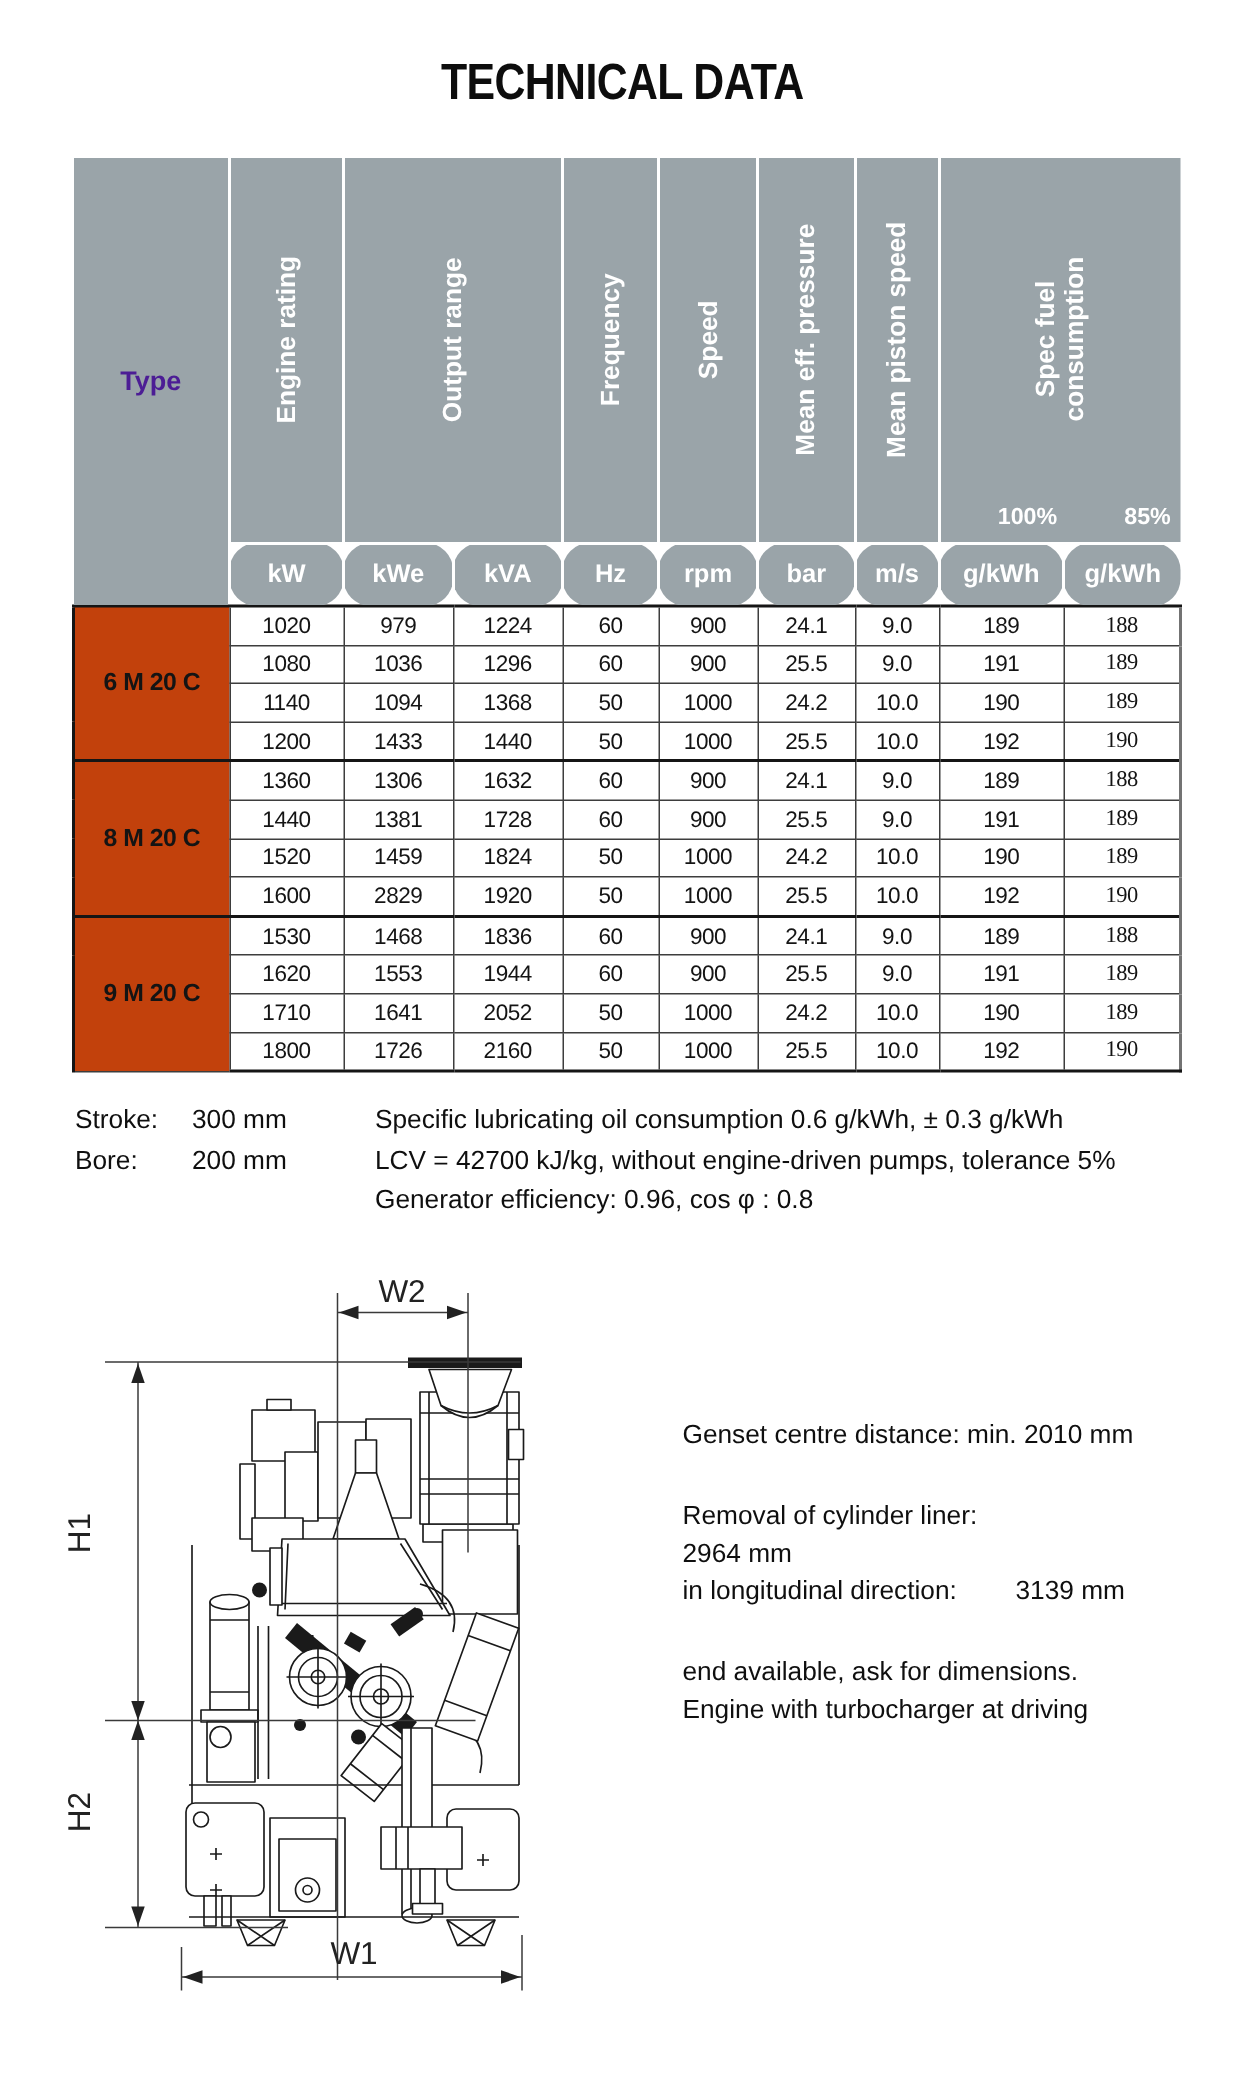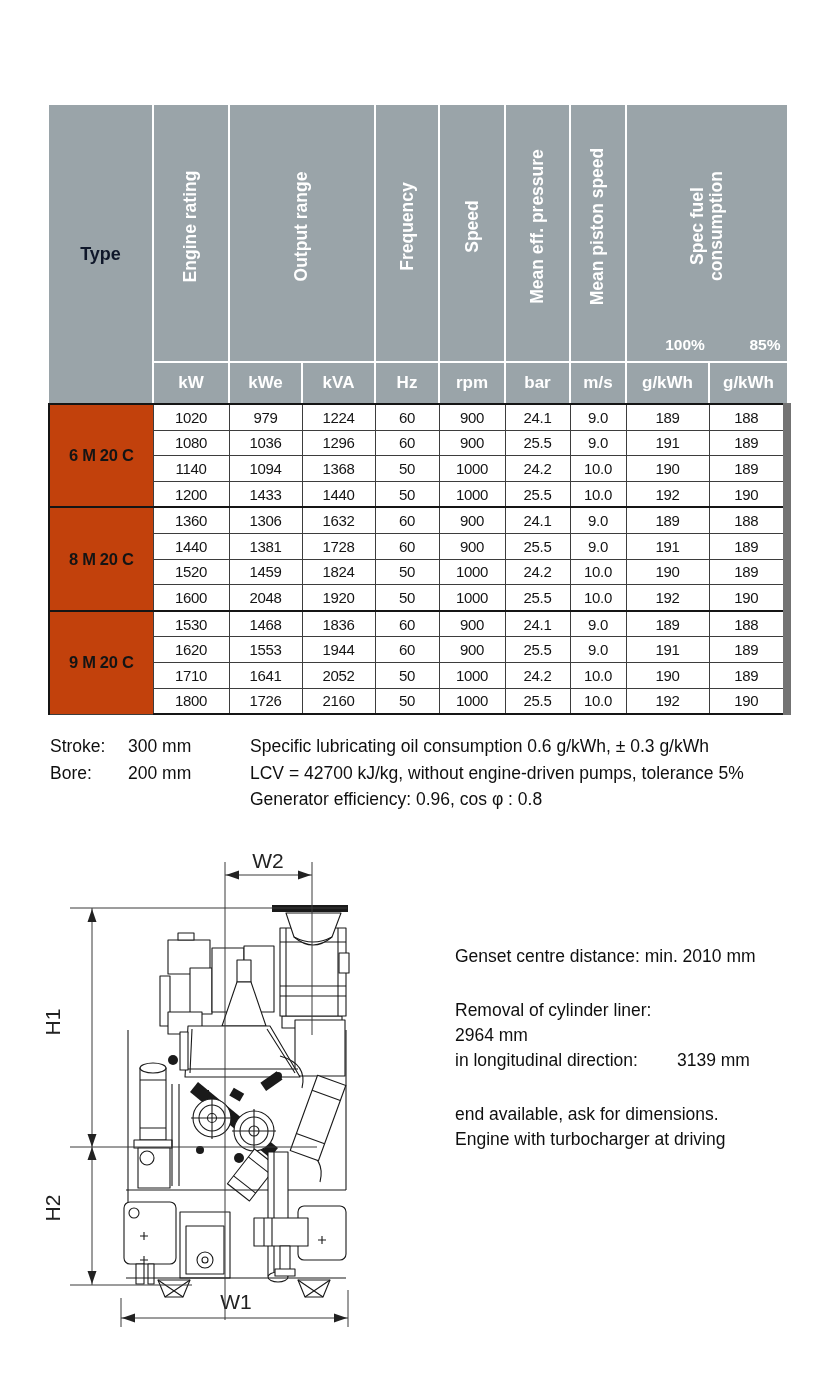--- a/index.html
+++ b/index.html
@@ -8,34 +8,34 @@
   
   .title{position:absolute;left:0;top:36px;width:830px;text-align:center;
          font-size:34px;font-weight:bold;color:#0d0d0d;letter-spacing:-0.5px;}
   .title span{display:inline-block;transform:scaleX(0.84);transform-origin:center;white-space:nowrap;}
   
   .spec-table{position:absolute;left:48px;top:105px;width:738px;border-collapse:collapse;table-layout:fixed;}
   .spec-table td{padding:0;}
   thead td{background:var(--hdr,#9AA4A9);border:0;border-left:2px solid #fff;position:relative;}
   thead tr.hdr td:first-child{border-left:0;}
   .type-head{border-left:0 !important;border-bottom:2px solid #151515;
-             text-align:center;vertical-align:middle;color:#0f172a;font-weight:bold;font-size:18px;}
+             text-align:center;vertical-align:middle;color:#4c1d95;font-weight:bold;font-size:18px;}
   .hdr td{height:256px;}
   .vwrap{position:absolute;left:0;right:0;top:18px;bottom:32px;display:flex;align-items:center;justify-content:center;}
   .vtext{transform:rotate(-90deg);white-space:nowrap;color:#fff;font-weight:bold;font-size:17.5px;
          line-height:19px;text-align:center;}
   .load-row{position:absolute;left:0;right:0;bottom:7px;display:flex;}
   .load-row span{flex:1;text-align:center;color:#fff;font-weight:bold;font-size:15.5px;padding-left:36px;}
   tr.units td{height:40px;border-top:2px solid #fff;border-bottom:2px solid #151515;
-              text-align:center;vertical-align:middle;color:#fff;font-weight:bold;font-size:17px;}
+              text-align:center;vertical-align:middle;color:#fff;font-weight:bold;font-size:17px;border-radius:18px;}
   tbody td{border:1px solid #3d3d3d;height:24.6px;text-align:center;vertical-align:middle;
            font-size:15px;color:#141414;letter-spacing:-0.3px;}
   tbody tr.group-start td{border-top:2px solid #151515;}
   tbody td.type-cell{border-left:2px solid #151515;font-weight:bold;font-size:16.5px;background:#c2410c;}
-  tbody td:last-child{border-right:8px solid #737373;}
+  tbody td:last-child{border-right:2px solid #737373;font-family:Liberation Serif, serif;}
   tbody tr:last-child td{border-bottom:2px solid #151515;}
   
   .notes{position:absolute;left:50px;top:733px;width:740px;font-size:17.5px;line-height:26.5px;color:#0f0f0f;}
   .notes .dims{position:absolute;left:0;top:0;}
   .notes .dims .row{display:flex;}
   .notes .dims .lbl{width:78px;}
   .notes .para{position:absolute;left:200px;top:0;width:540px;}
   
   .drawing{position:absolute;left:40px;top:850px;}
   .eng *{fill:#fff;stroke:#1a1a1a;stroke-width:1.1;stroke-linejoin:round;}
@@ -48,20 +48,21 @@
   .info{position:absolute;left:455px;top:944px;width:350px;font-size:17.5px;line-height:25px;color:#0f0f0f;}
   .info .block{margin:0 0 29px 0;}
   .info .rrow{display:flex;}
   .info .rlbl{width:222px;}
 </style>
 </head>
 <body>
 
 <div class="page">
 
+  <div class="title"><span>TECHNICAL DATA</span></div>
 
   <table class="spec-table">
     <colgroup>
       <col style="width:104px">
         <col style="width:76px">
         <col style="width:73px">
         <col style="width:73px">
       <col style="width:64px">
         <col style="width:66px">
         <col style="width:65px">
@@ -203,21 +204,21 @@
           <td>1824</td>
           <td>50</td>
           <td>1000</td>
           <td>24.2</td>
           <td>10.0</td>
           <td>190</td>
           <td>189</td>
         </tr>
         <tr>
           <td>1600</td>
-          <td>2048</td>
+          <td>2829</td>
           <td>1920</td>
           <td>50</td>
           <td>1000</td>
           <td>25.5</td>
           <td>10.0</td>
           <td>192</td>
           <td>190</td>
         </tr>
         <tr class="group-start">
           <td class="type-cell" rowspan="4">9 M 20 C</td>

